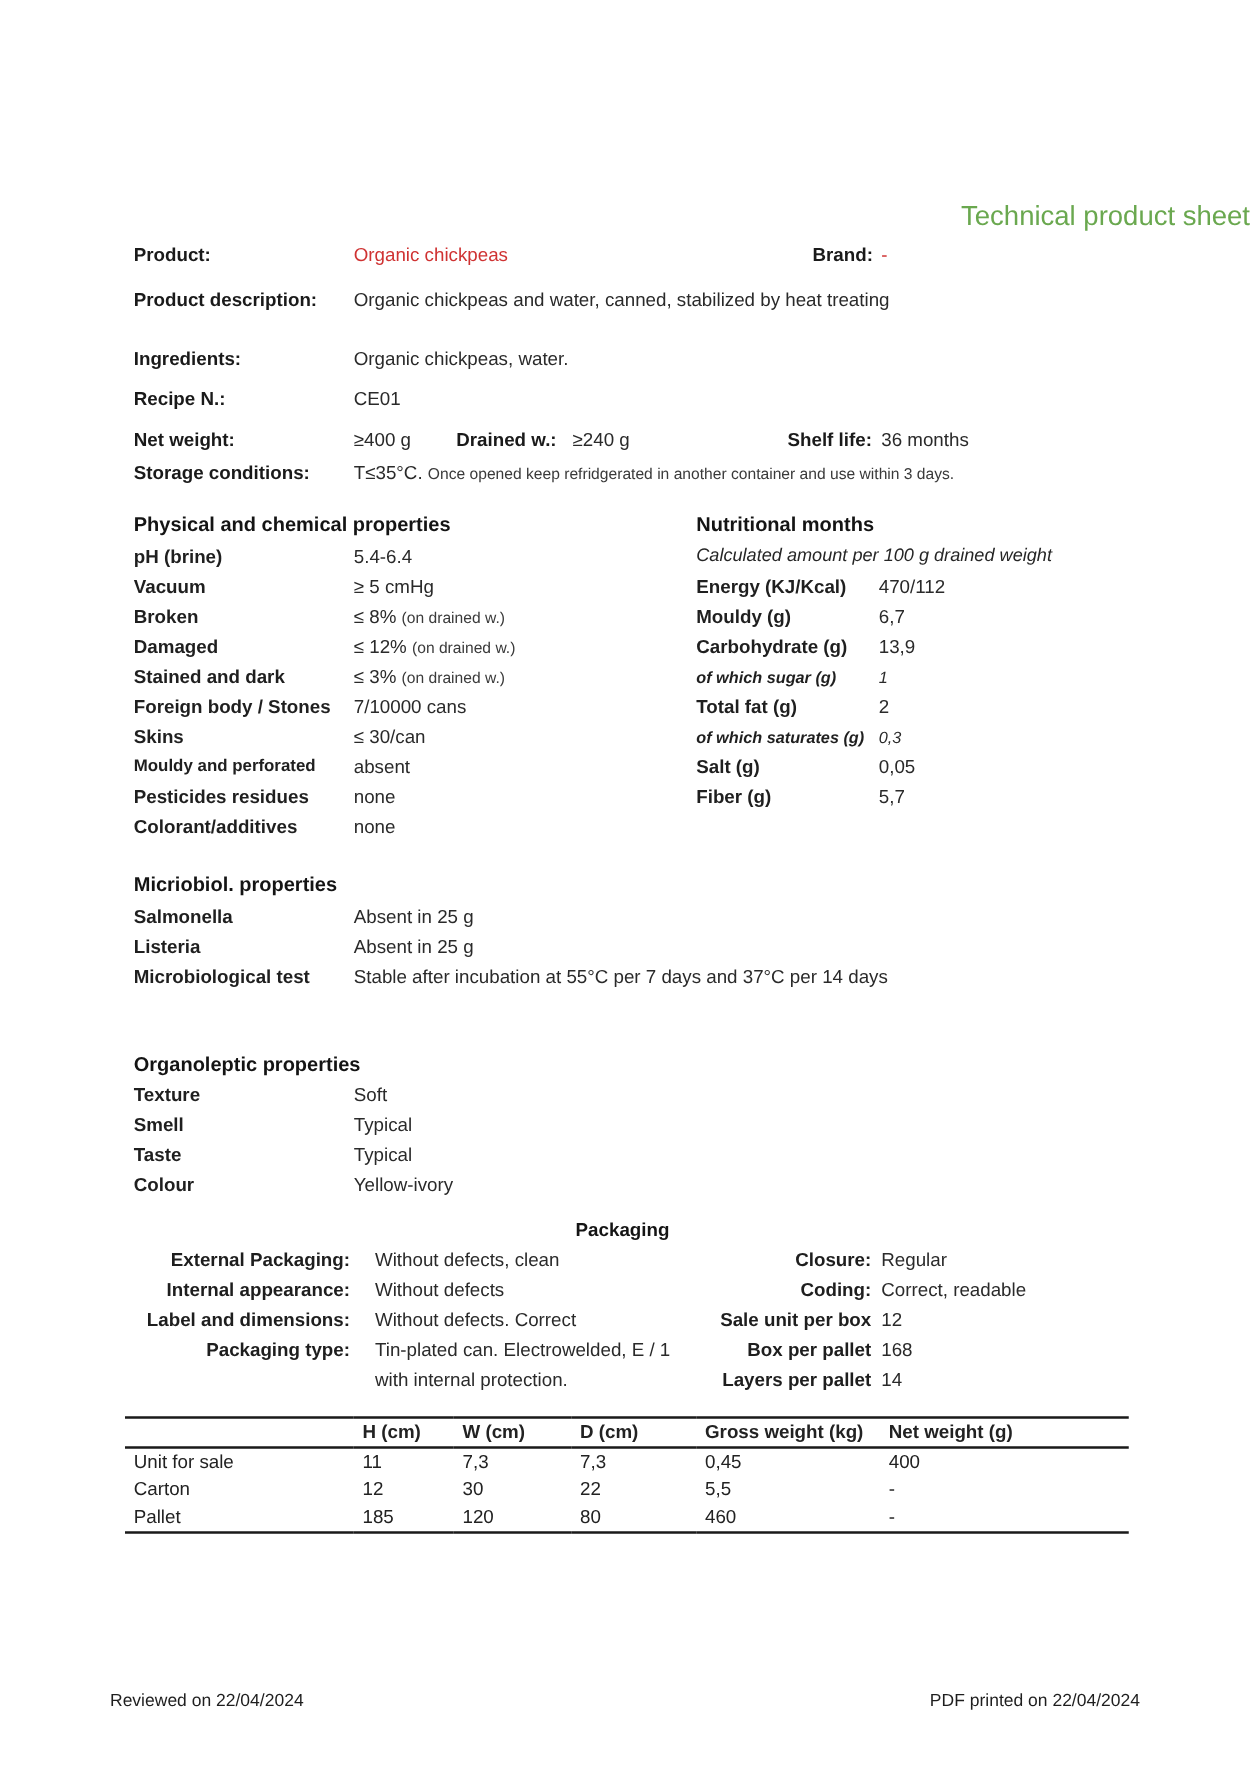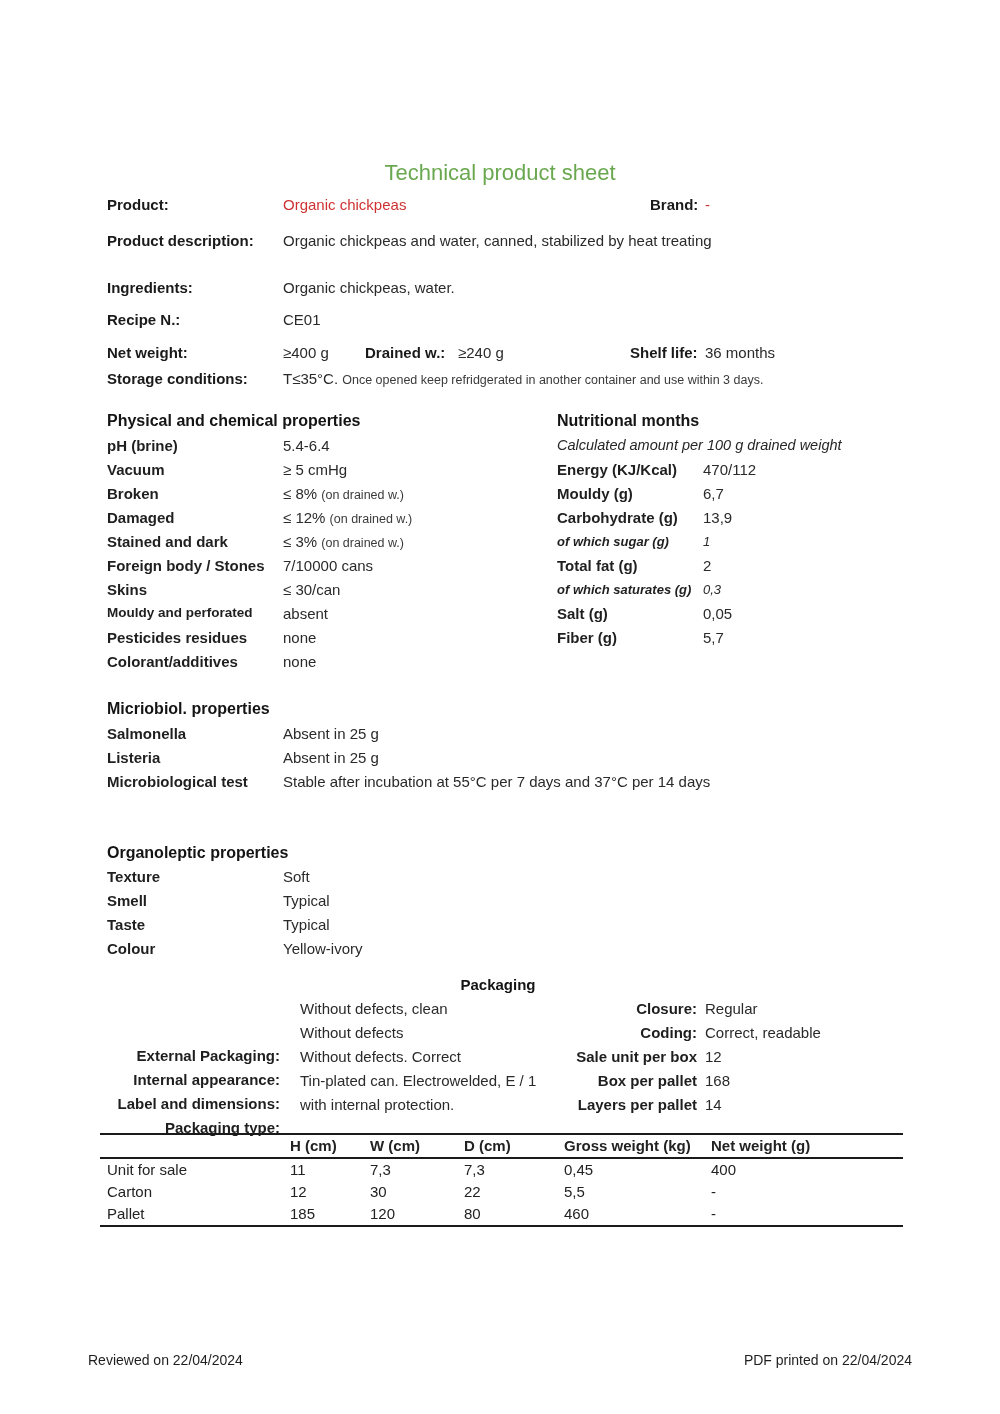--- a/index.html
+++ b/index.html
@@ -9,41 +9,41 @@
     width: 1000px;
     height: 1414px;
     background: #ffffff;
     font-family: "Liberation Sans", "DejaVu Sans", sans-serif;
     color: #1e1e1e;
     overflow: hidden;
   }
   .doc-title {
     position: absolute;
     top: 160px; left: 0; width: 1000px;
-    text-align: center;
+    text-align: right;
     font-size: 22px;
     font-weight: 400;
     color: #6aa84f;
   }
   .row { position: absolute; left: 0; width: 1000px; height: 24px; font-size: 15px; }
   .row > span, .row > div { position: absolute; white-space: nowrap; }
   .lbl  { font-weight: 700; color: #1a1a1a; }
   .plbl { font-weight: 600; color: #1f1f1f; }
   .val  { font-weight: 400; color: #2a2a2a; }
   .red  { color: #cf3232; }
   .note { font-size: 12.5px; color: #3a3a3a; font-weight: 400; }
   .small-lbl { font-size: 13.5px; }
   .sec-head { font-weight: 700; font-size: 16px; color: #141414; }
   .italic-sub { font-style: italic; font-size: 14.5px; color: #262626; }
   .italic-row .plbl, .italic-row .val { font-style: italic; font-size: 13px; font-weight: 600; }
   .italic-row .val { font-weight: 400; }
   .x107 { left: 107px; } .x283 { left: 283px; } .x365 { left: 365px; }
   .x458 { left: 458px; } .x630 { left: 630px; } .x650 { left: 650px; }
   .x705 { left: 705px; } .x557 { left: 557px; } .x703 { left: 703px; }
-  .pk-lbl-l { left: 60px; width: 220px; text-align: right; font-weight: 700; margin-top: 47px; }
+  .pk-lbl-l { left: 60px; width: 220px; text-align: right; font-weight: 700; }
   .pk-val-l { left: 300px; }
   .pk-lbl-r { left: 470px; width: 227px; text-align: right; font-weight: 700; }
   .pk-val-r { left: 705px; }
   .pk-head { position: absolute; left: 0; width: 996px; text-align: center; font-weight: 700; font-size: 15px; color: #141414; }
   table.dims {
     position: absolute;
     top: 1133px; left: 100px;
     width: 803px;
     border-collapse: collapse;
     font-size: 15px;

